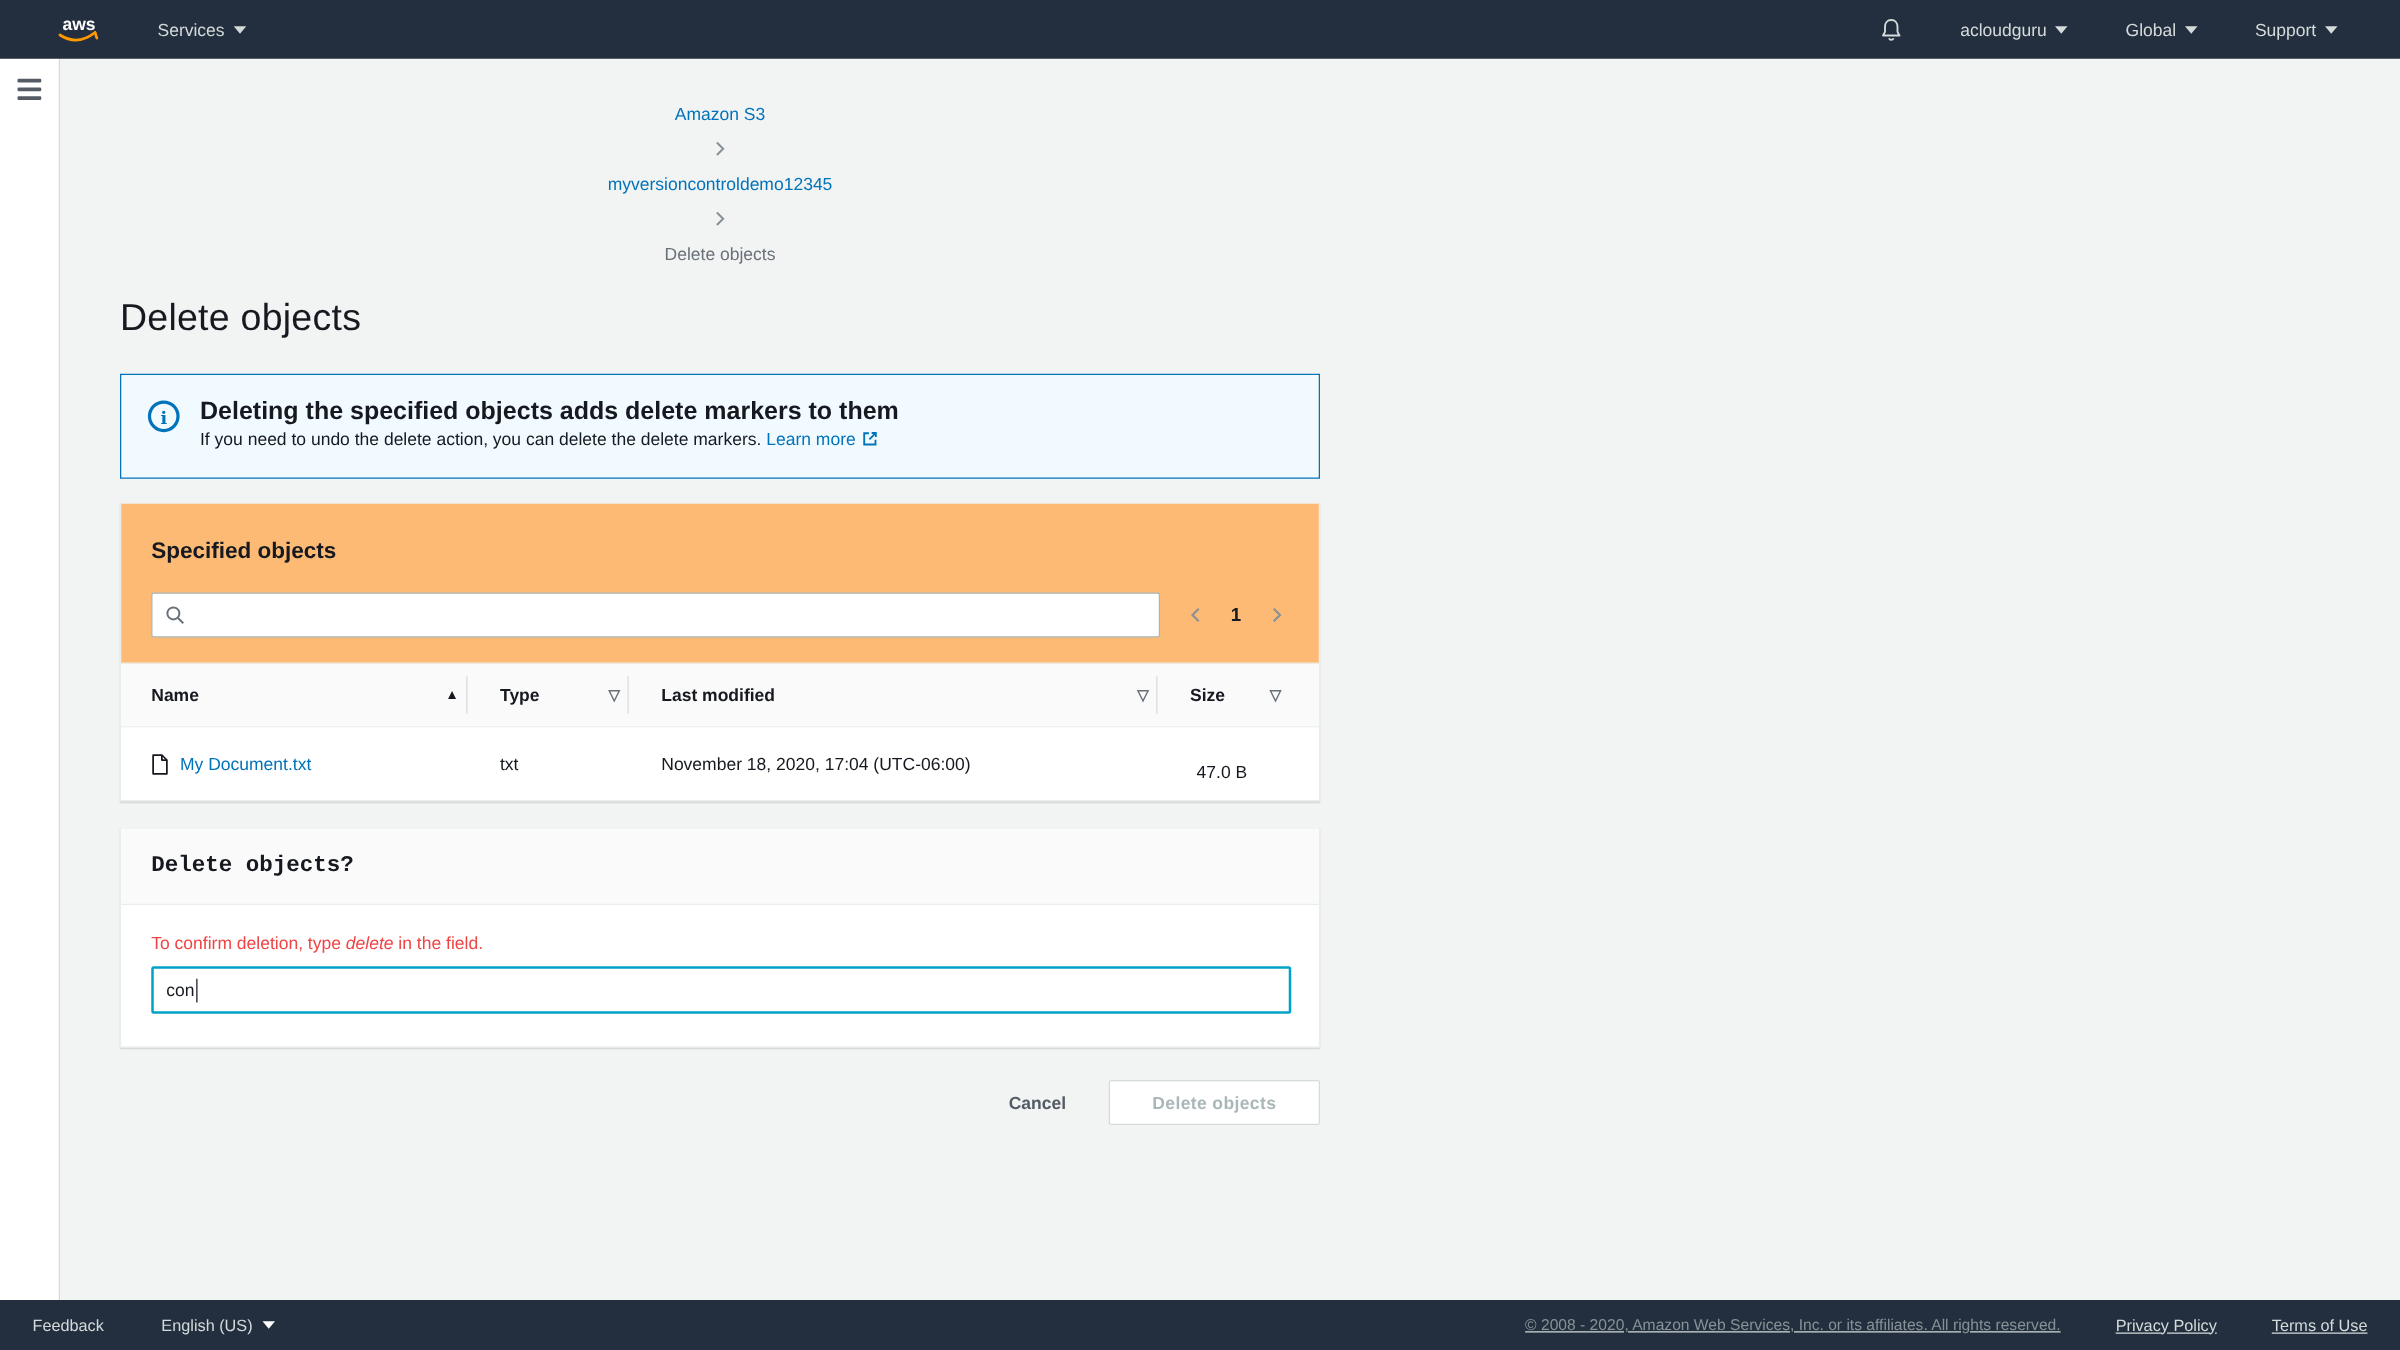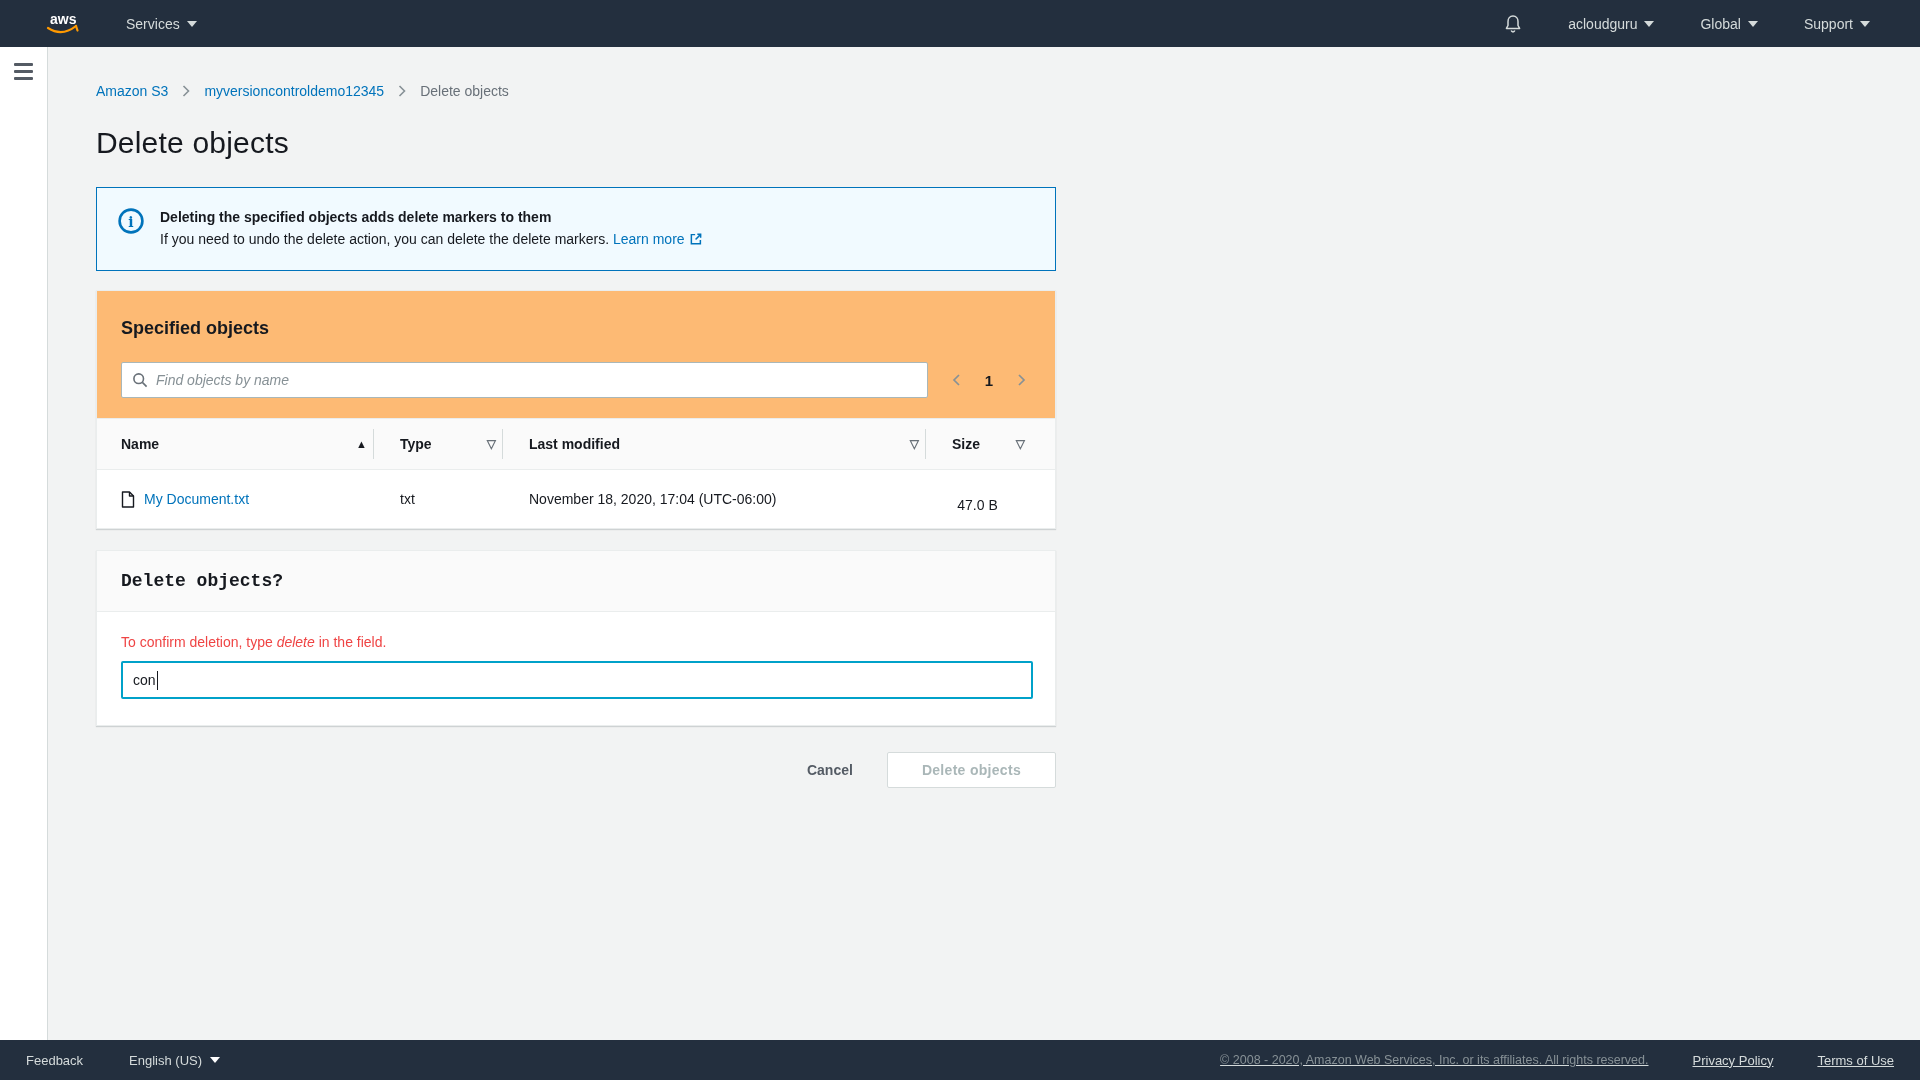--- a/index.html
+++ b/index.html
@@ -38,34 +38,34 @@
     position:absolute; top:47px; left:0; bottom:40px; width:48px;
     background:#ffffff; border-right:1px solid #d5dbdb;
   }
   .hamburger { margin:16px 0 0 14px; cursor:pointer; display:inline-block; }
   .hamburger span { display:block; width:19px; height:3px; background:#545b64; border-radius:1px; margin-bottom:4px; }
 
   
   .main { position:absolute; top:47px; left:48px; right:0; bottom:40px; padding:36px 0 0 48px; }
   .content { width:960px; }
 
-  .breadcrumb { display:flex; align-items:center; gap:14px; font-size:14px; }
+  .breadcrumb { display:flex; align-items:center; gap:14px; font-size:14px;flex-direction:column; }
   .breadcrumb a { color:#0073bb; text-decoration:none; cursor:pointer; }
   .breadcrumb .current { color:#687078; }
   .crumb-sep { display:flex; align-items:center; }
 
   .page-title { font-size:30px; font-weight:500; color:#16191f; margin-top:27px; letter-spacing:0.2px; }
 
   
   .alert {
     margin-top:27px; width:960px;
     background:#f1faff; border:1px solid #0073bb;
     padding:19px 20px; display:flex; gap:15px; align-items:flex-start;
   }
-  .alert-title { font-size:14px; font-weight:700; color:#16191f; line-height:20px; }
+  .alert-title { font-size:20px; font-weight:700; color:#16191f; line-height:20px; }
   .alert-body { font-size:14px; color:#16191f; line-height:24px; }
   .alert a { color:#0073bb; text-decoration:none; font-weight:400; cursor:pointer; }
   .ext-icon { vertical-align:-2px; margin-left:4px; }
 
   
   .panel {
     width:960px; background:#ffffff;
     border:1px solid #eaeded; border-radius:0;
     box-shadow:0 1px 1px 0 rgba(0,28,36,.15);
   }
@@ -237,21 +237,20 @@
 
     <section class="panel objects-panel">
       <div class="panel-head">
         <h2 class="panel-title">Specified objects</h2>
         <div class="toolbar">
           <div class="searchbox">
             <svg width="16" height="16" viewBox="0 0 16 16">
               <circle cx="6.7" cy="6.7" r="4.8" fill="none" stroke="#687078" stroke-width="1.6"></circle>
               <line x1="10.4" y1="10.4" x2="14.6" y2="14.6" stroke="#687078" stroke-width="1.6"></line>
             </svg>
-            <input type="text" placeholder="Find objects by name" style="">
           </div>
           <div class="pagination">
             <button class="page-btn">
               <svg width="16" height="16" viewBox="0 0 16 16">
                 <polyline points="10,3 5,8 10,13" fill="none" stroke="#879196" stroke-width="1.7"></polyline>
               </svg>
             </button>
             <button class="page-num">1</button>
             <button class="page-btn">
               <svg width="16" height="16" viewBox="0 0 16 16">

